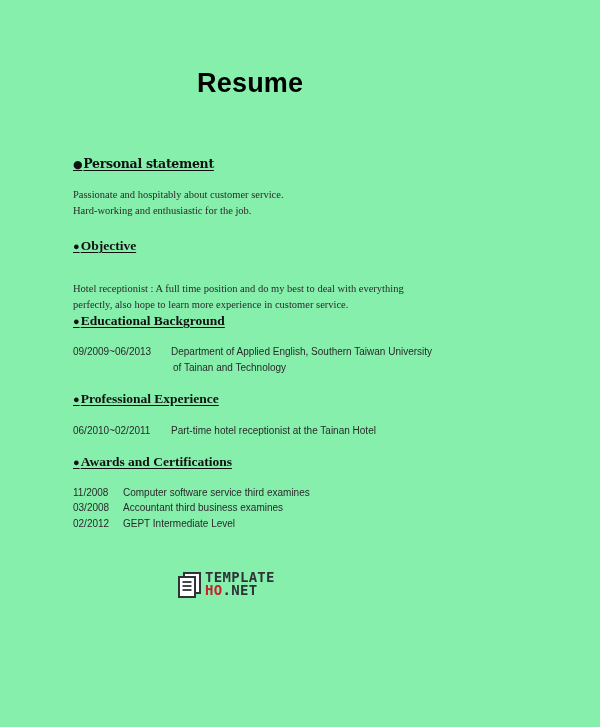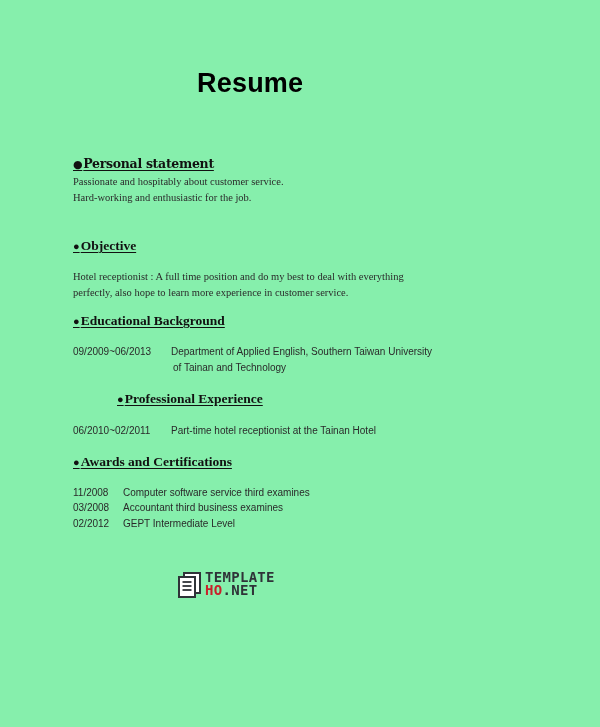--- a/index.html
+++ b/index.html
@@ -45,43 +45,43 @@
 </head>
 <body>
 
 <div class="page">
 
   <h1 class="title">Resume</h1>
 
   <h2 class="heading alt" style="top:156px;">
     <span class="bullet">●</span><span>Personal statement</span>
   </h2>
-  <p class="para" style="top:174px;">
+  <p class="para" style="top:187px;">
     <span>Passionate and hospitably about customer service.</span><br>
     <span>Hard-working and enthusiastic for the job.</span>
   </p>
 
   <h2 class="heading" style="top:238px;">
     <span class="bullet">●</span><span>Objective</span>
   </h2>
-  <p class="para" style="top:269px;">
+  <p class="para" style="top:281px;">
     <span>Hotel receptionist : A full time position and do my best to deal with everything</span><br>
     <span>perfectly, also hope to learn more experience in customer service.</span>
   </p>
 
   <h2 class="heading" style="top:313px;">
     <span class="bullet">●</span><span>Educational Background</span>
   </h2>
   <div class="row" style="top:344px;">
     <span class="date">09/2009~06/2013</span>
     <span class="desc" style="left:98px; top:0;">Department of Applied English, Southern Taiwan University</span>
     <span class="desc" style="left:100px; top:16px;">of Tainan and Technology</span>
   </div>
 
-  <h2 class="heading" style="top:391px;margin-left:44px;">
+  <h2 class="heading" style="top:391px;">
     <span class="bullet">●</span><span>Professional Experience</span>
   </h2>
   <div class="row" style="top:423px;">
     <span class="date">06/2010~02/2011</span>
     <span class="desc" style="left:98px; top:0;">Part-time hotel receptionist at the Tainan Hotel</span>
   </div>
 
   <h2 class="heading" style="top:454px;">
     <span class="bullet">●</span><span>Awards and Certifications</span>
   </h2>

